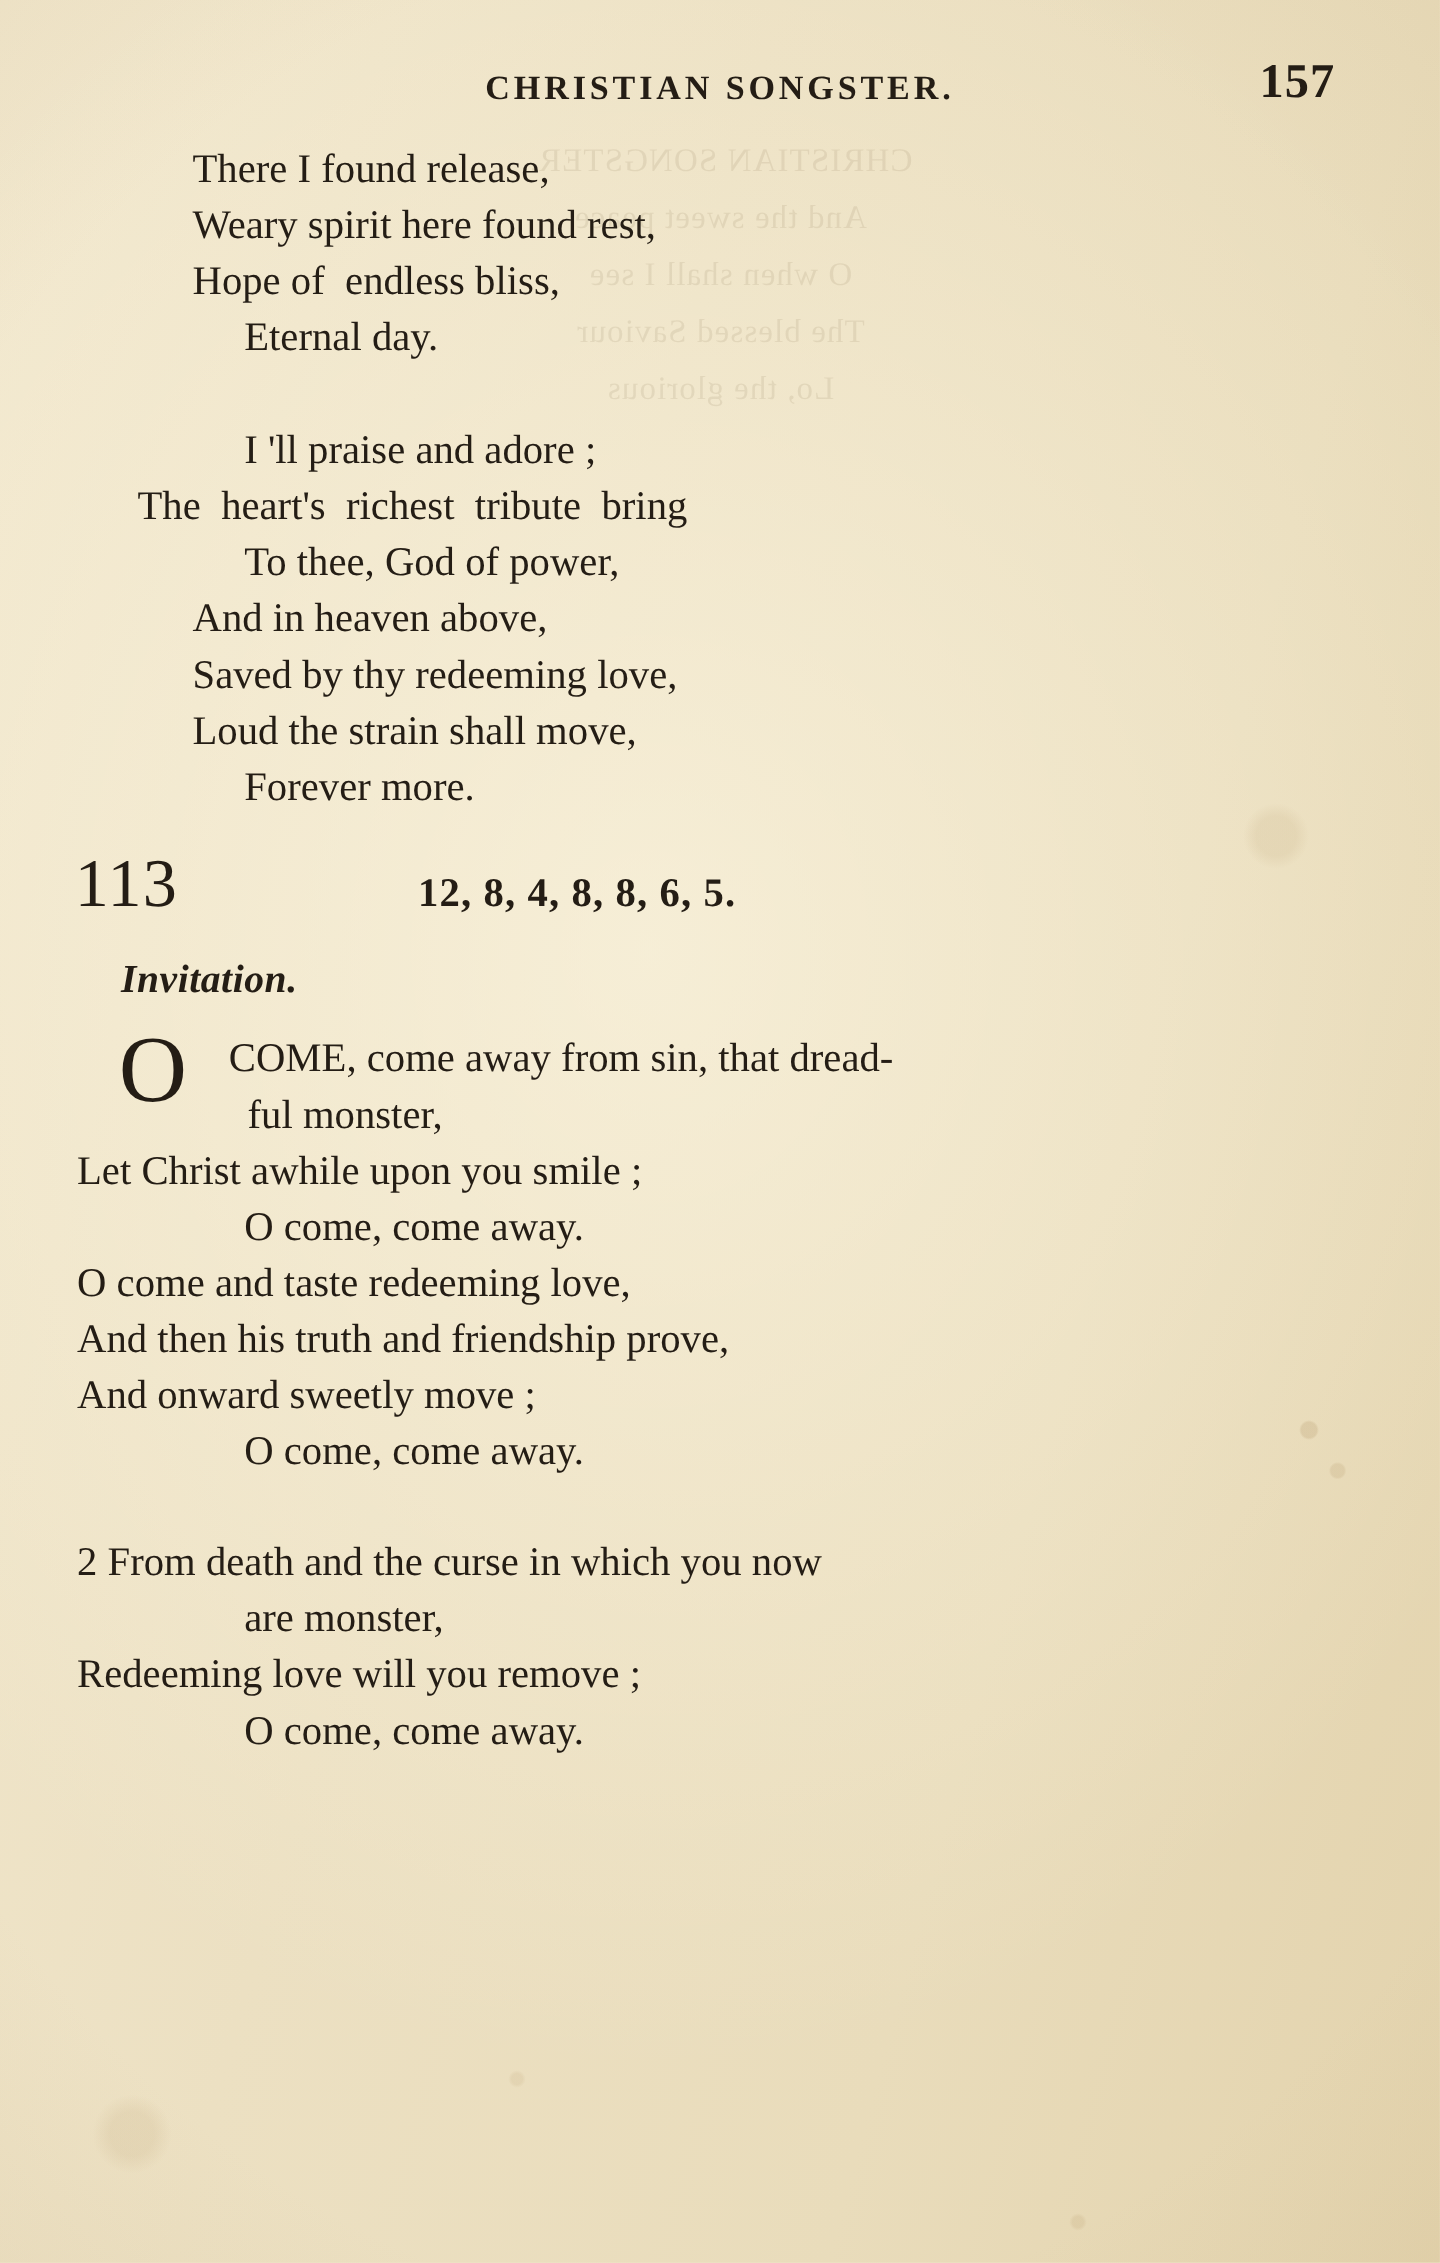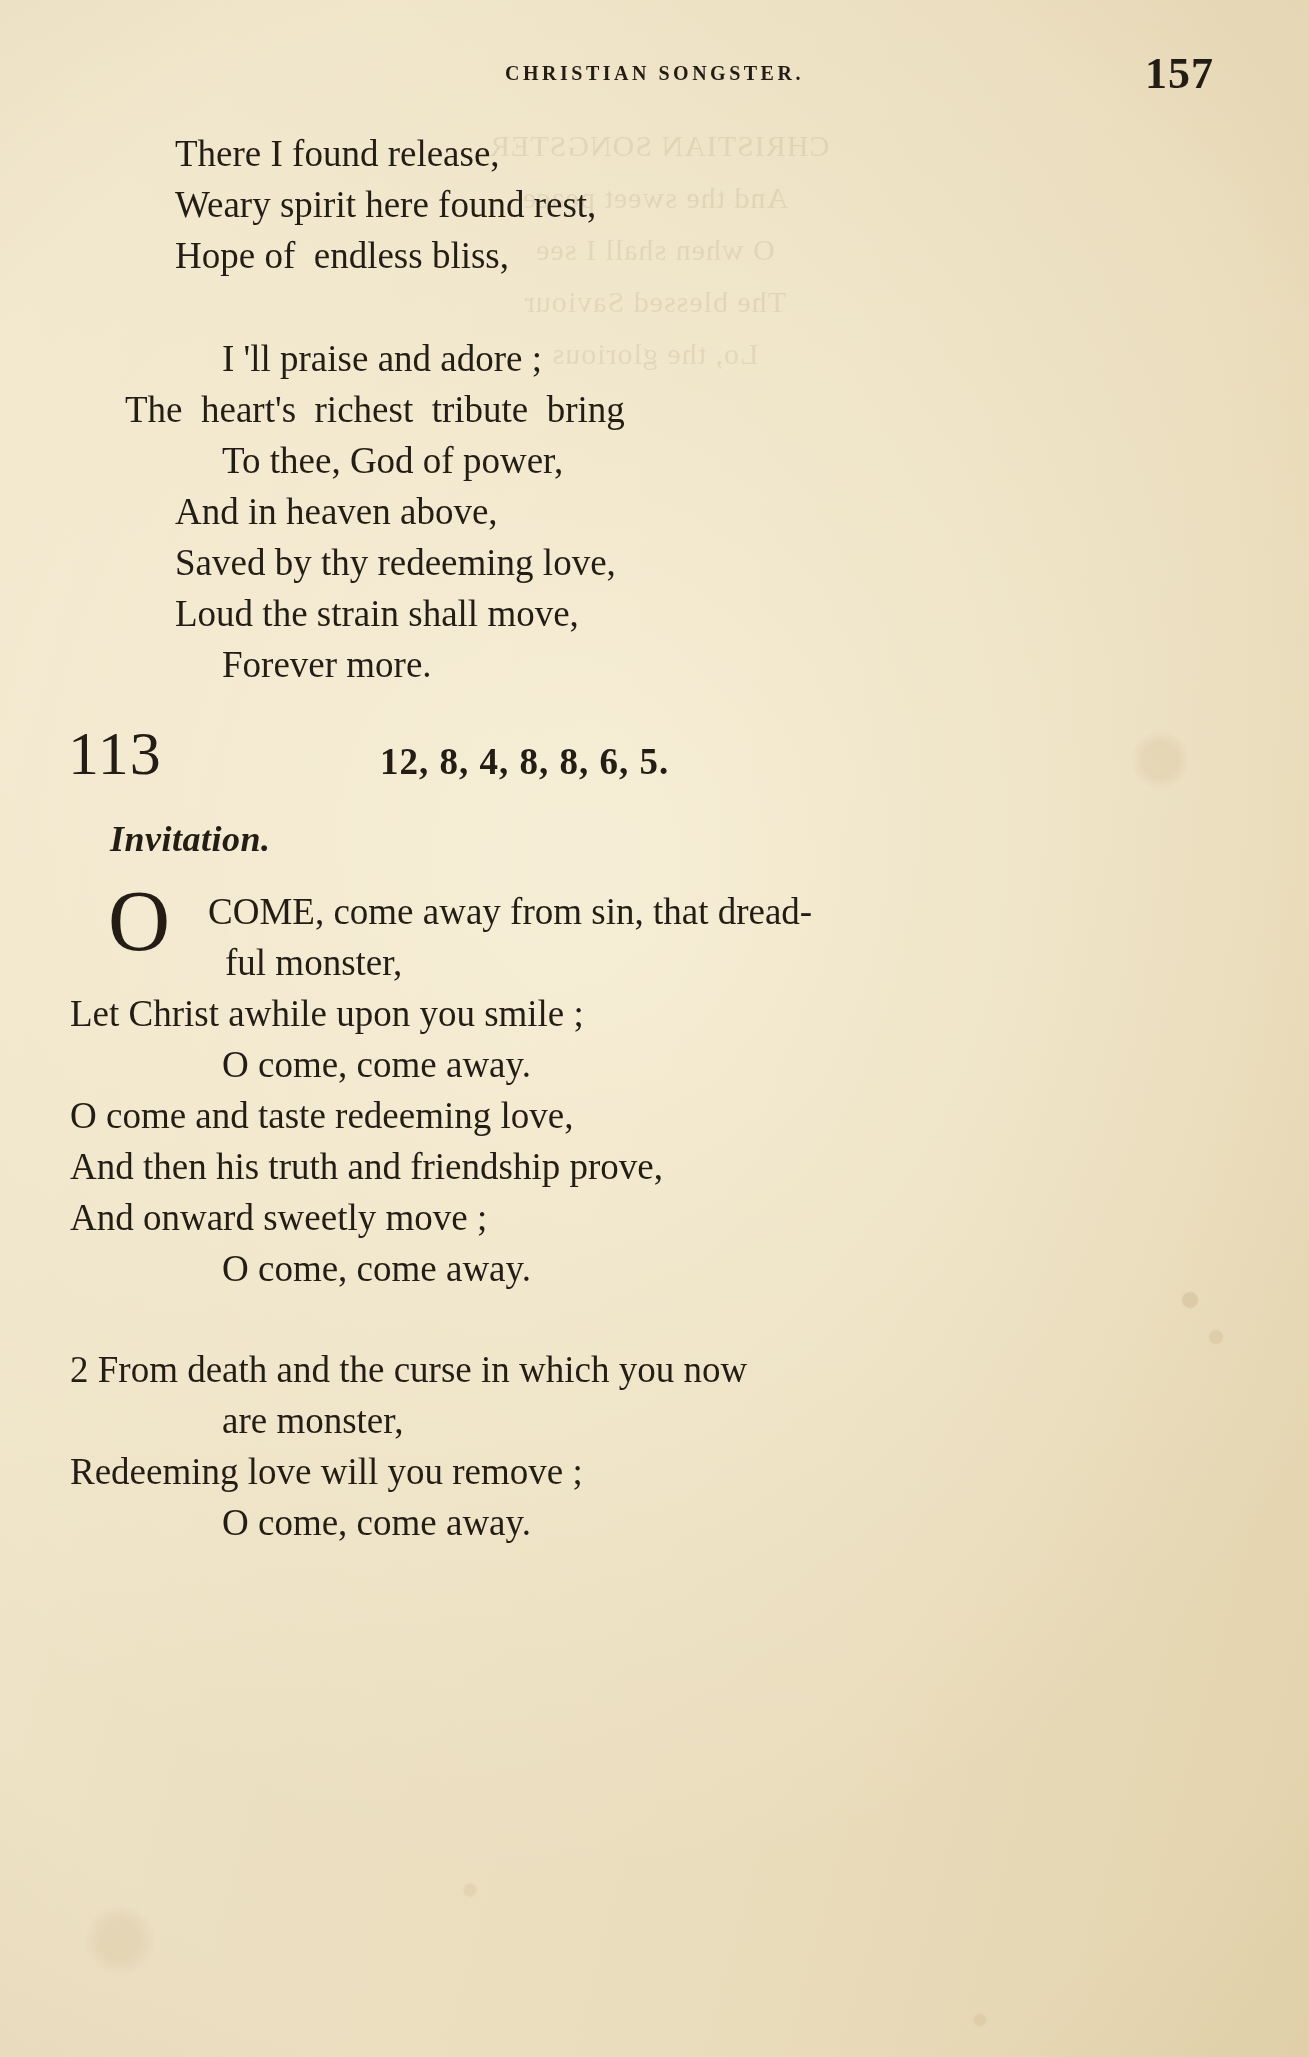--- a/index.html
+++ b/index.html
@@ -59,21 +59,21 @@
     position: absolute;
     inset: 0;
     padding: 0;
   }
   .runhead {
     position: absolute;
     top: 62px;
     left: 0;
     width: 1309px;
     text-align: center;
-    font-size: 20px;
+    font-size: 31px;
     letter-spacing: 3.5px;
     font-weight: 700;
     font-variant: small-caps;
     text-transform: uppercase;
   }
   .pagenum {
     position: absolute;
     top: 48px;
     right: 95px;
     font-size: 44px;
@@ -166,20 +166,21 @@
 
   <div class="runhead">Christian Songster.</div>
   <div class="pagenum">157</div>
 
   <div class="body">
 
     <div class="stanza">
       <div class="line ind2">There I found release,</div>
       <div class="line ind2">Weary spirit here found rest,</div>
       <div class="line ind2">Hope of  endless bliss,</div>
+      <div class="line ind3">Eternal day.</div>
     </div>
 
     <div class="stanza" style="margin-top:52px;">
       <div class="line ind3">I 'll praise and adore ;</div>
       <div class="line ind5">The  heart's  richest  tribute  bring</div>
       <div class="line ind3">To thee, God of power,</div>
       <div class="line ind2">And in heaven above,</div>
       <div class="line ind2">Saved by thy redeeming love,</div>
       <div class="line ind2">Loud the strain shall move,</div>
       <div class="line ind3">Forever more.</div>

